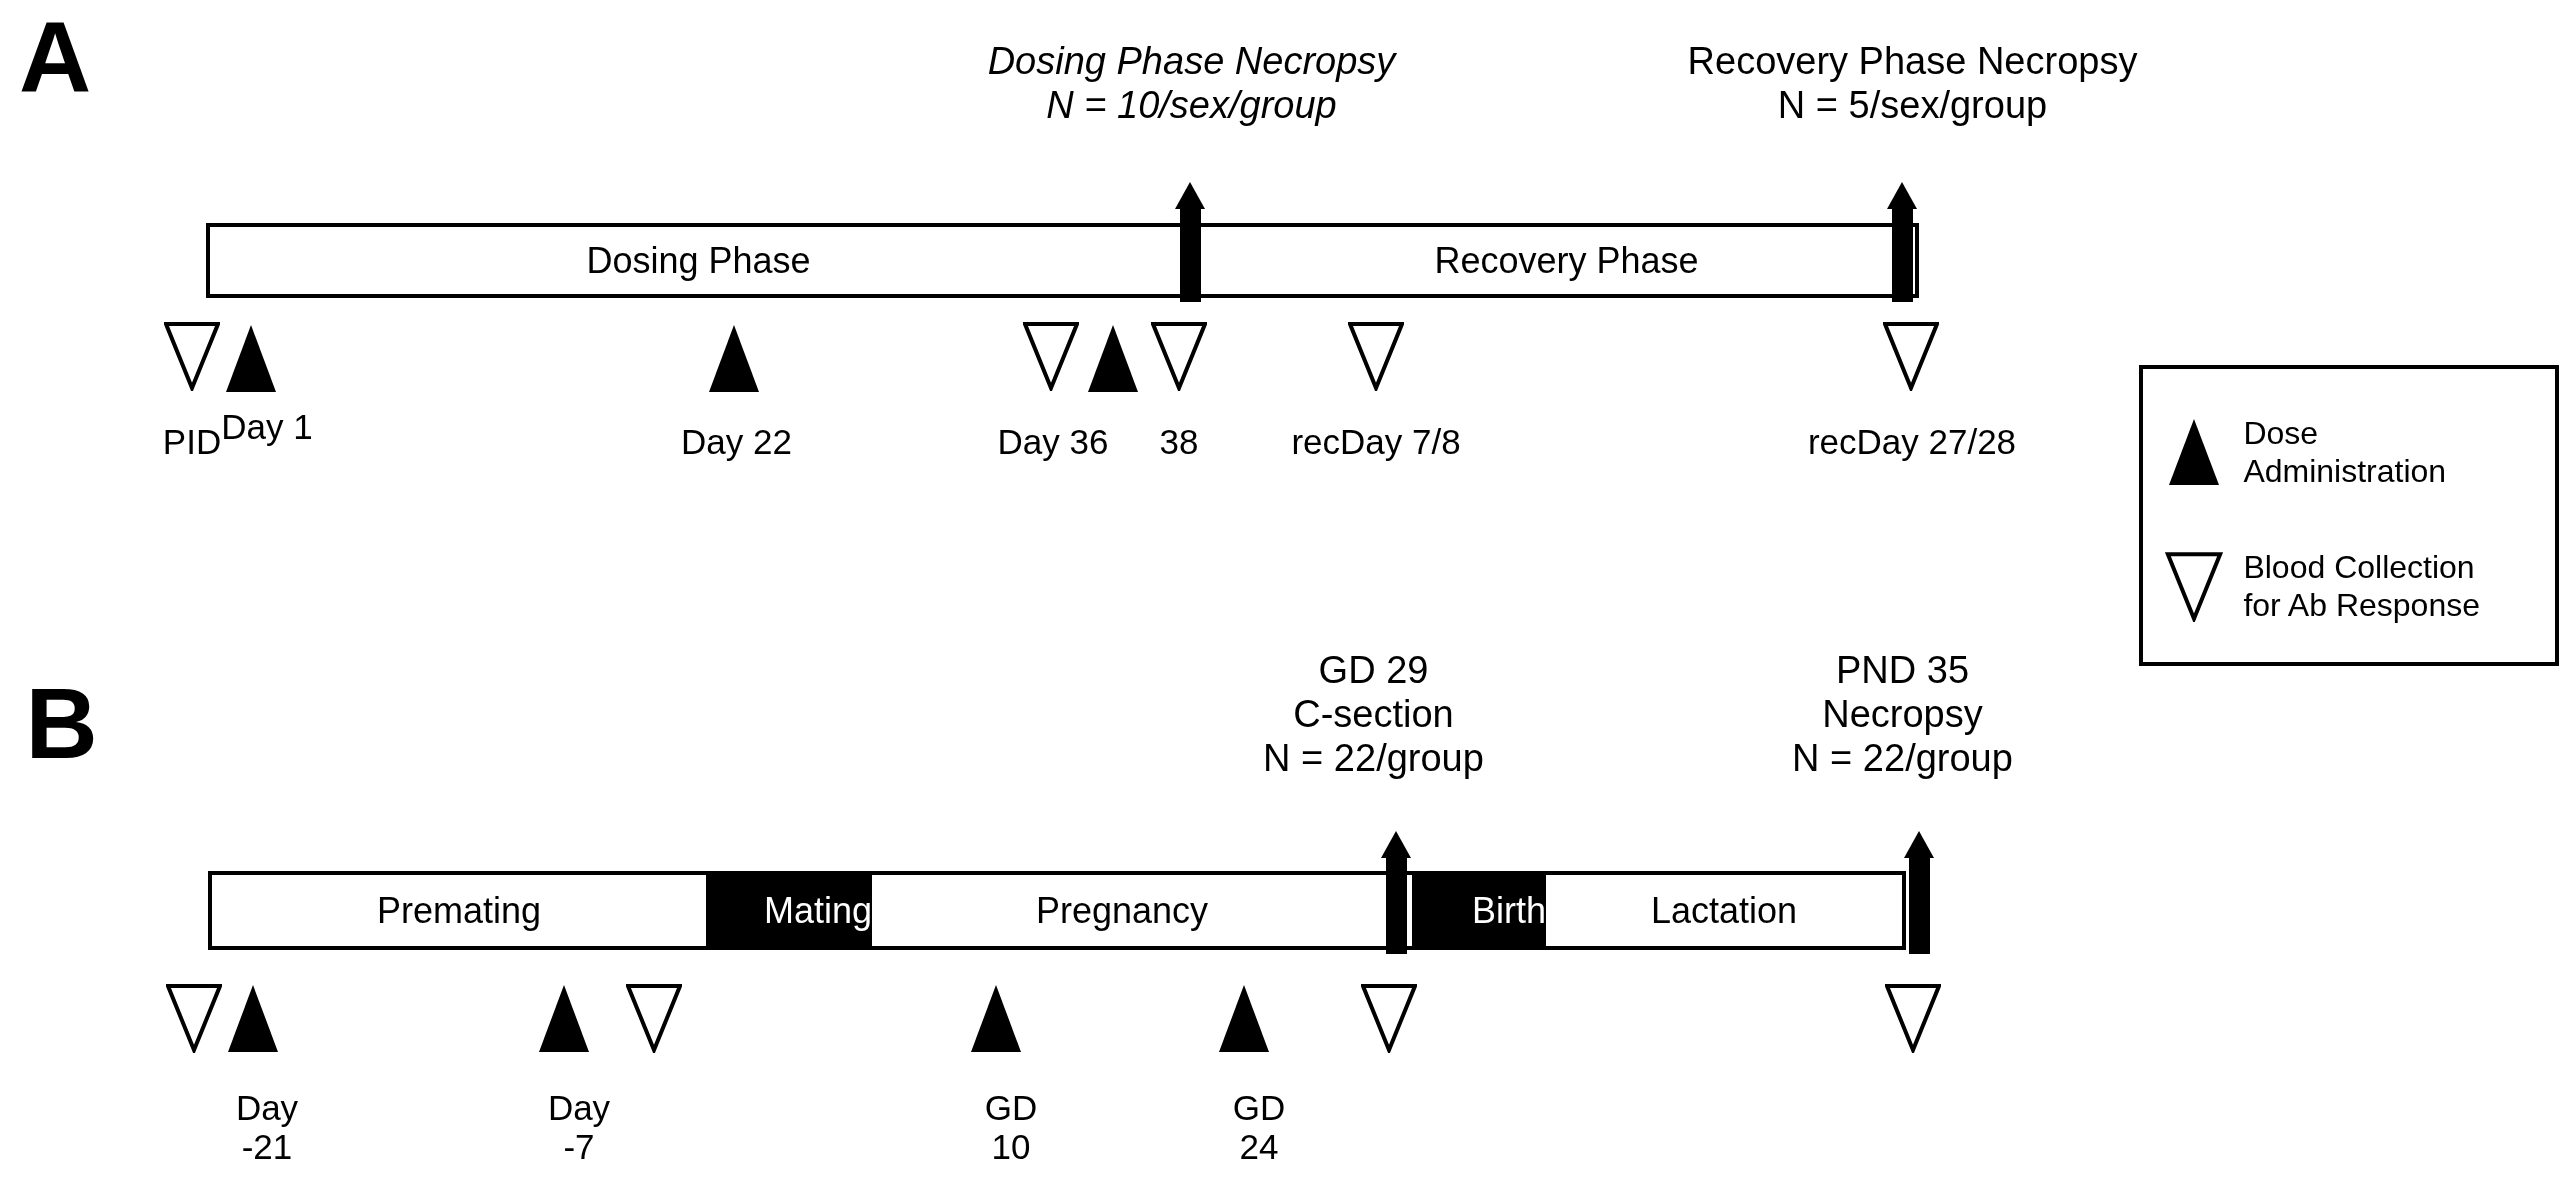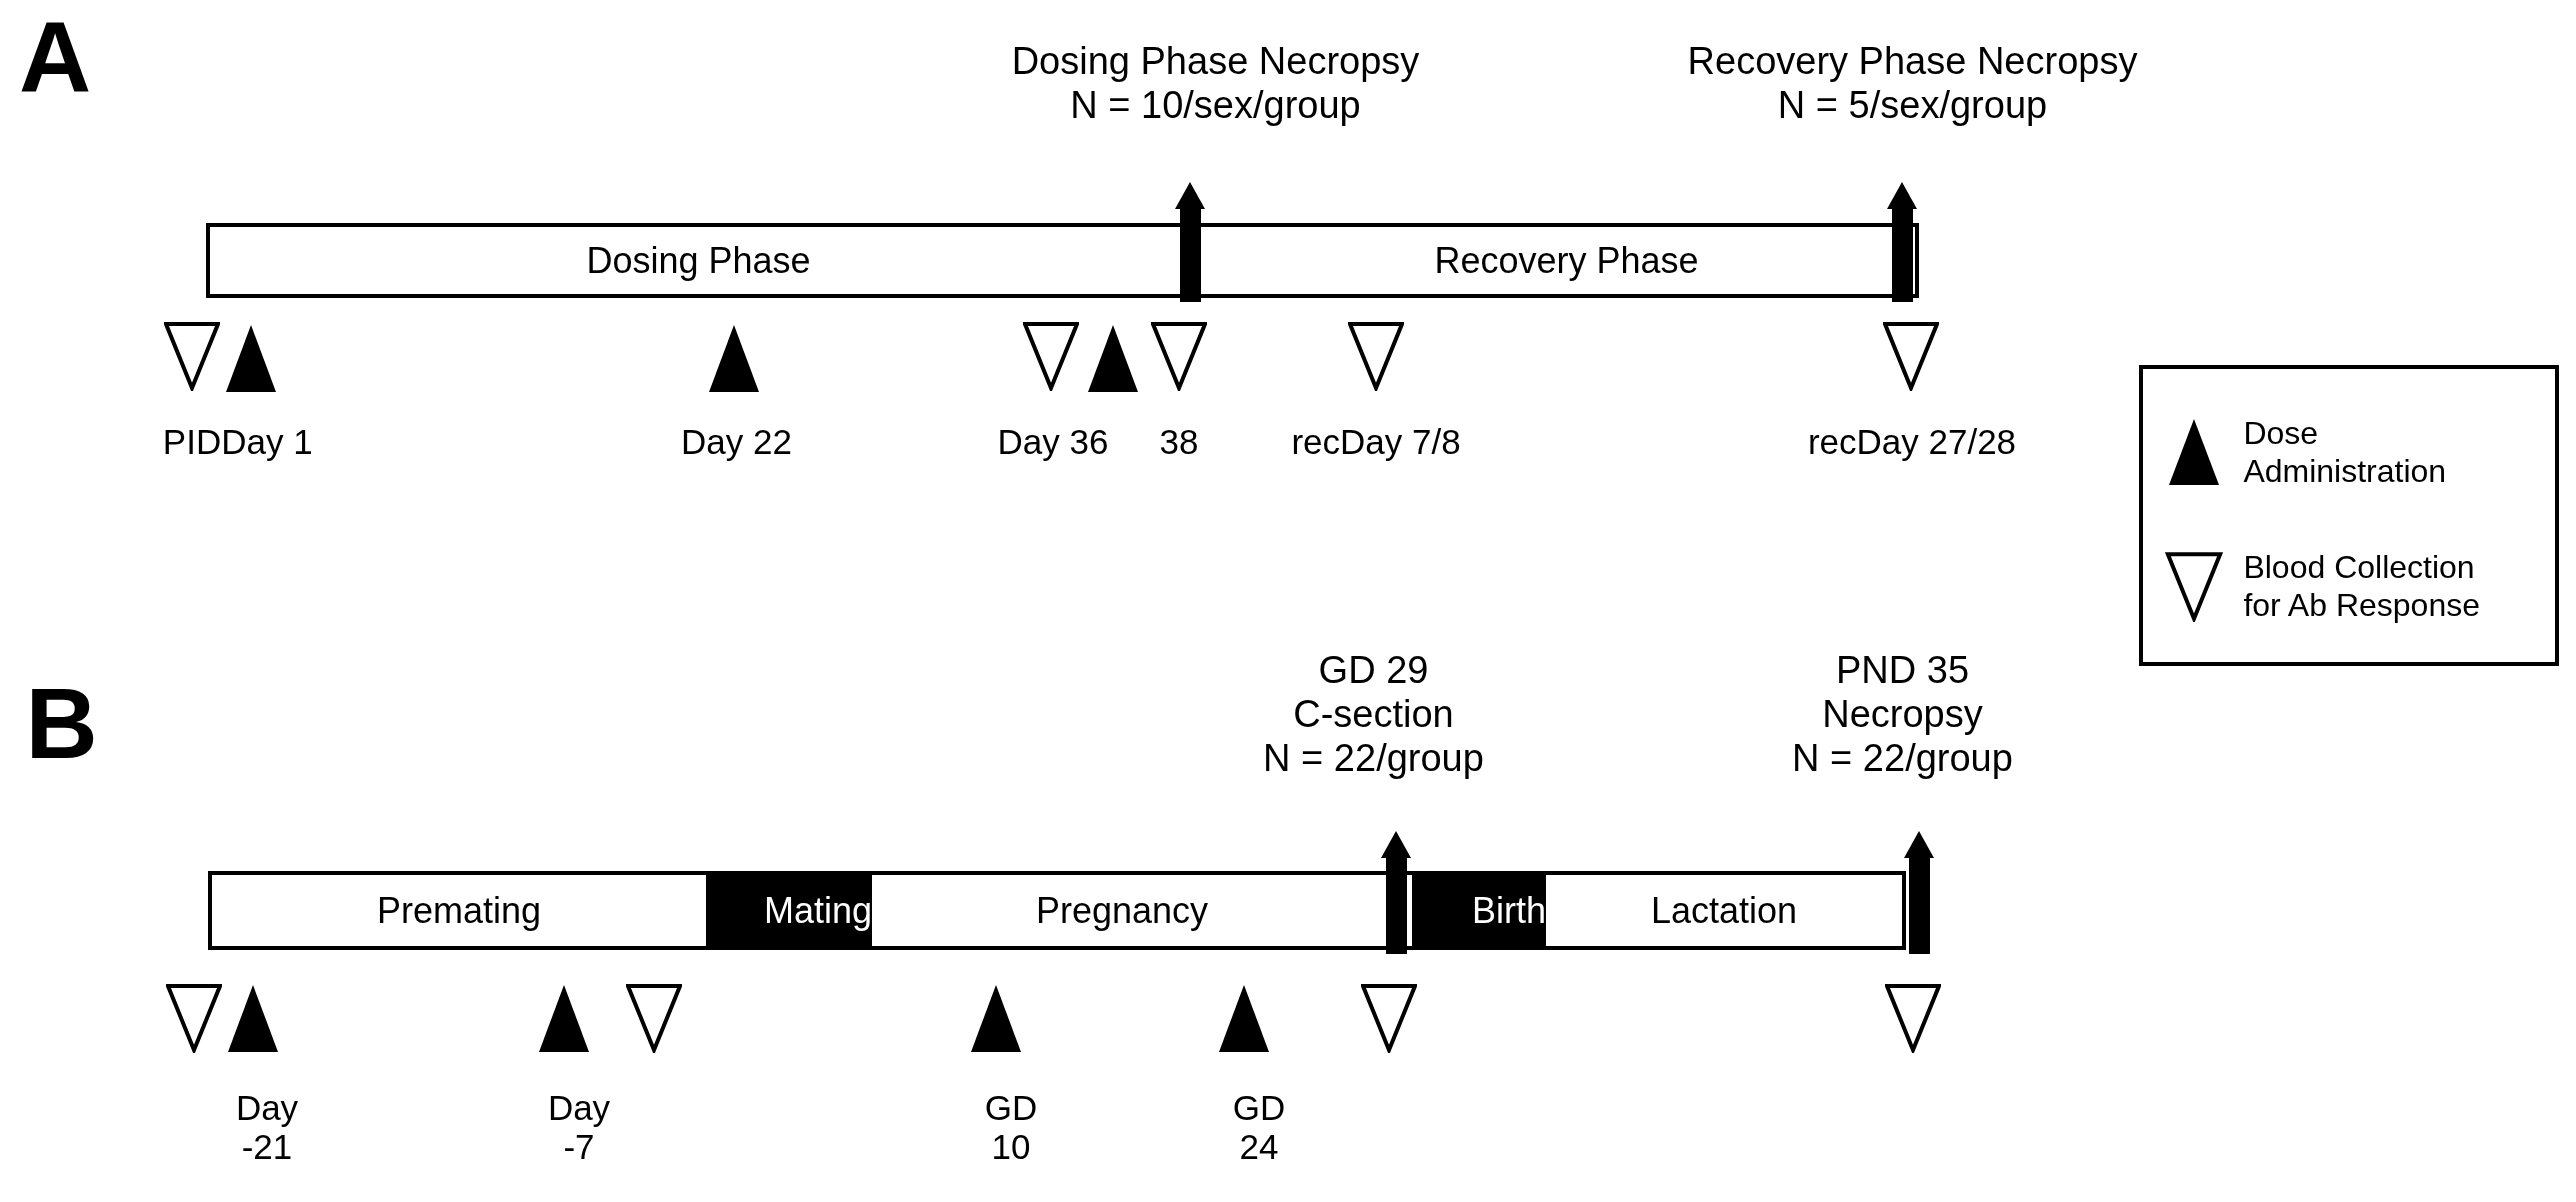--- a/index.html
+++ b/index.html
@@ -155,21 +155,21 @@
   }
   .legend-text .lg-line { display: block; }
 </style>
 </head>
 <body>
 
 <div id="figure">
 
   <div class="panel-letter" style="left:19px; top:6.7px;">A</div>
 
-  <div class="event-caption" style="left:988px; top:39px; width:455px;">
+  <div class="event-caption" style="left:964px; top:39px; width:455px;font-style:italic;">
     <span class="cap-line">Dosing Phase Necropsy</span>
     <span class="cap-line">N = 10/sex/group</span>
   </div>
 
   <div class="event-caption" style="left:1678px; top:39px; width:469px;">
     <span class="cap-line">Recovery Phase Necropsy</span>
     <span class="cap-line">N = 5/sex/group</span>
   </div>
 
   <div class="phase-bar" style="left:206px; top:223px; width:1713px; height:75px;">
@@ -237,21 +237,21 @@
     <div class="tri-down-open">
       <svg width="56" height="70" viewBox="0 0 84 104">
           <polygon points="3,4 81,4 42,100" fill="#fff" stroke="#000" stroke-width="6"></polygon>
         </svg>
     </div>
   </div>
 
   <div class="marker-label" style="left:125px; top:422px; width:134px;">
     <span class="lbl-line">PID</span>
   </div>
-  <div class="marker-label" style="left:190px; top:422px; width:154px;text-align:center;">
+  <div class="marker-label" style="left:190px; top:407px; width:154px;text-align:center;">
     <span class="lbl-line">Day 1</span>
   </div>
   <div class="marker-label" style="left:653px; top:422px; width:167px;">
     <span class="lbl-line">Day 22</span>
   </div>
   <div class="marker-label" style="left:966px; top:422px; width:174px;">
     <span class="lbl-line">Day 36</span>
   </div>
   <div class="marker-label" style="left:1139px; top:422px; width:80px;">
     <span class="lbl-line">38</span>

